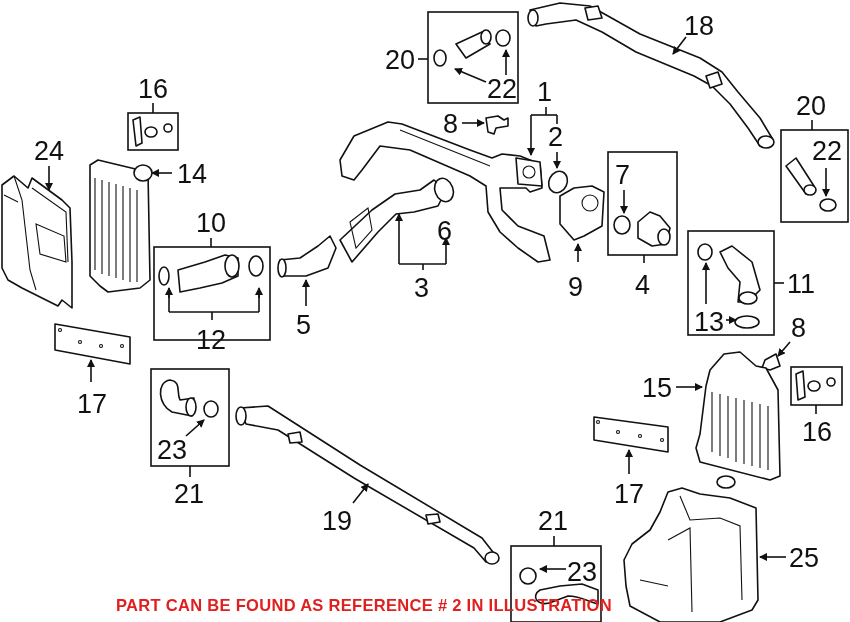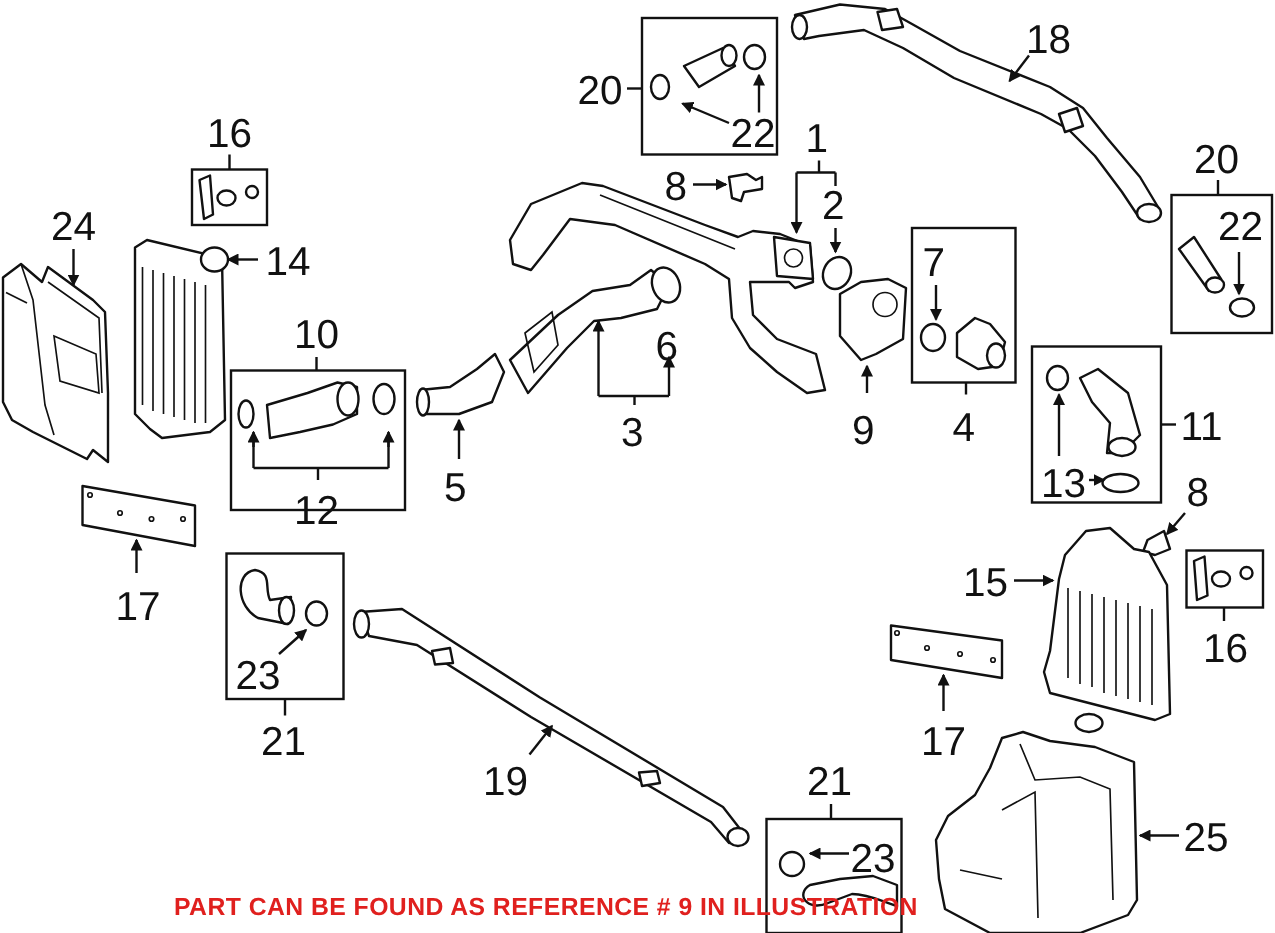--- a/index.html
+++ b/index.html
@@ -336,13 +336,13 @@
     <path class="thin" d="M680,496 L690,520 L720,518 L740,526 L742,600"></path>
     <path class="thin" d="M668,540 L690,528 L692,612"></path>
     <path class="thin" d="M640,580 L668,586"></path>
   </g>
   <g>
     <line class="leader" x1="786" y1="557" x2="760" y2="557" marker-end="url(#ah)"></line>
     <text class="callout" x="789" y="567">25</text>
   </g>
 </svg>
 
-<div class="notice">PART CAN BE FOUND AS REFERENCE # 9 IN ILLUSTRATION</div>
+<div class="notice">PART CAN BE FOUND AS REFERENCE # 2 IN ILLUSTRATION</div>
 
 </body></html>

